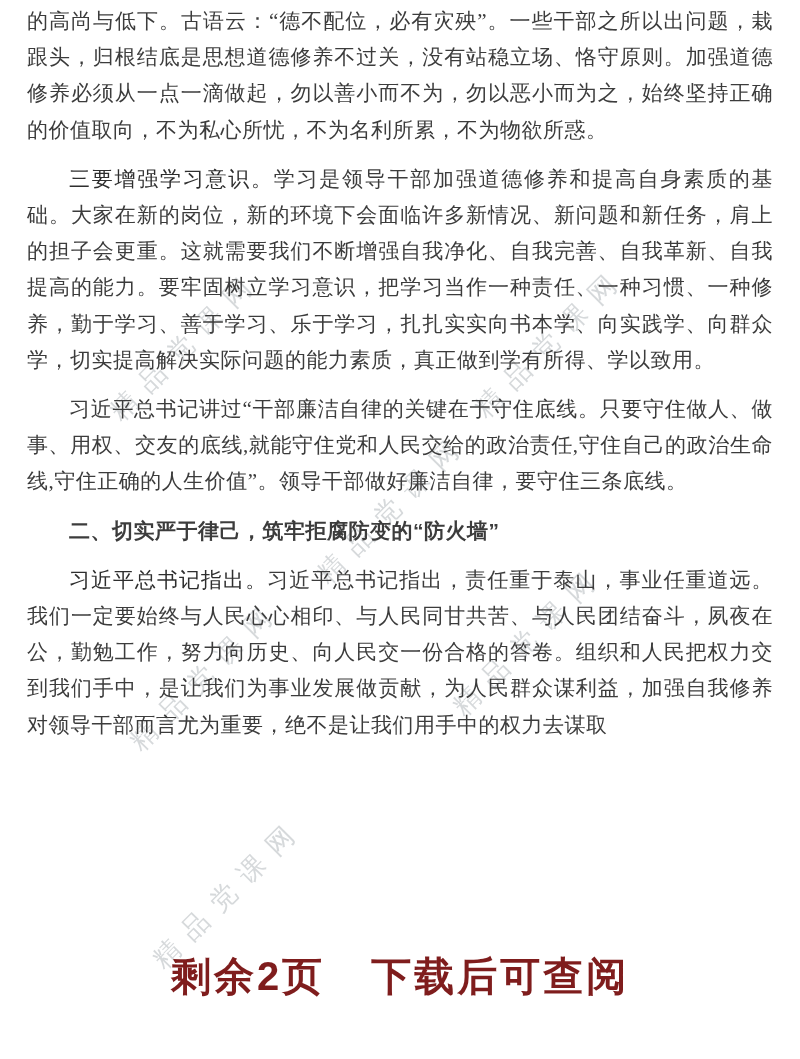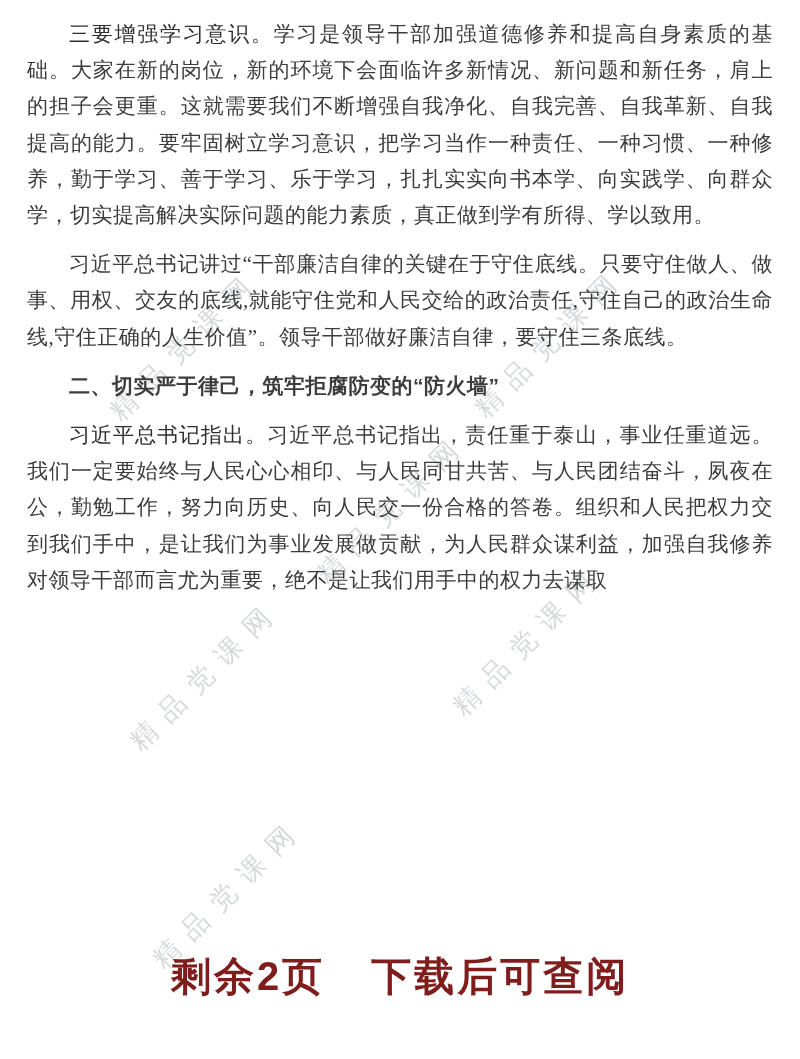--- a/index.html
+++ b/index.html
@@ -47,20 +47,21 @@
       <span class="wm" style="left: 185px; top: 345px; font-size: 27px; letter-spacing: 13px; color: rgba(148, 154, 160, 0.38); transform: translate(-50%, -50%) rotate(-45deg);">精品党课网</span>
       <span class="wm" style="left: 550px; top: 342px; font-size: 27px; letter-spacing: 13px; color: rgba(148, 154, 160, 0.38); transform: translate(-50%, -50%) rotate(-45deg);">精品党课网</span>
       <span class="wm" style="left: 392px; top: 508px; font-size: 27px; letter-spacing: 13px; color: rgba(148, 154, 160, 0.38); transform: translate(-50%, -50%) rotate(-45deg);">精品党课网</span>
       <span class="wm" style="left: 205px; top: 675px; font-size: 27px; letter-spacing: 13px; color: rgba(148, 154, 160, 0.38); transform: translate(-50%, -50%) rotate(-45deg);">精品党课网</span>
       <span class="wm" style="left: 528px; top: 640px; font-size: 27px; letter-spacing: 13px; color: rgba(148, 154, 160, 0.38); transform: translate(-50%, -50%) rotate(-45deg);">精品党课网</span>
       <span class="wm" style="left: 228px; top: 893px; font-size: 27px; letter-spacing: 13px; color: rgba(148, 154, 160, 0.38); transform: translate(-50%, -50%) rotate(-45deg);">精品党课网</span>
     </div>
 
   <div class="content">
 
+    <p class="para first" style="color: rgb(60, 60, 60);"><span>的高尚与低下。古语云：“德不配位，必有灾殃”。一些干部之所以出问题，栽跟头，归根结底是思想道德修养不过关，没有站稳立场、恪守原则。加强道德修养必须从一点一滴做起，勿以善小而不为，勿以恶小而为之，始终坚持正确的价值取向，不为私心所忧，不为名利所累，不为物欲所惑。</span></p>
 
     <p class="para indent" style="color: rgb(60, 60, 60);"><span class="lead">三要增强学习意识。</span><span>学习是领导干部加强道德修养和提高自身素质的基础。大家在新的岗位，新的环境下会面临许多新情况、新问题和新任务，肩上的担子会更重。这就需要我们不断增强自我净化、自我完善、自我革新、自我提高的能力。要牢固树立学习意识，把学习当作一种责任、一种习惯、一种修养，勤于学习、善于学习、乐于学习，扎扎实实向书本学、向实践学、向群众学，切实提高解决实际问题的能力素质，真正做到学有所得、学以致用。</span></p>
 
     <p class="para indent" style="color: rgb(60, 60, 60);"><span>习近平总书记讲过“干部廉洁自律的关键在于守住底线。只要守住做人、做事、用权、交友的底线,就能守住党和人民交给的政治责任,守住自己的政治生命线,守住正确的人生价值”。领导干部做好廉洁自律，要守住三条底线。</span></p>
 
     <p class="para indent heading" style="color: rgb(60, 60, 60);"><span>二、切实严于律己，筑牢拒腐防变的“防火墙”</span></p>
 
 
     <p class="para indent" style="color: rgb(60, 60, 60);"><span class="lead">习近平总书记指出。</span><span>习近平总书记指出，责任重于泰山，事业任重道远。我们一定要始终与人民心心相印、与人民同甘共苦、与人民团结奋斗，夙夜在公，勤勉工作，努力向历史、向人民交一份合格的答卷。组织和人民把权力交到我们手中，是让我们为事业发展做贡献，为人民群众谋利益，加强自我修养对领导干部而言尤为重要，绝不是让我们用手中的权力去谋取</span></p>
 

